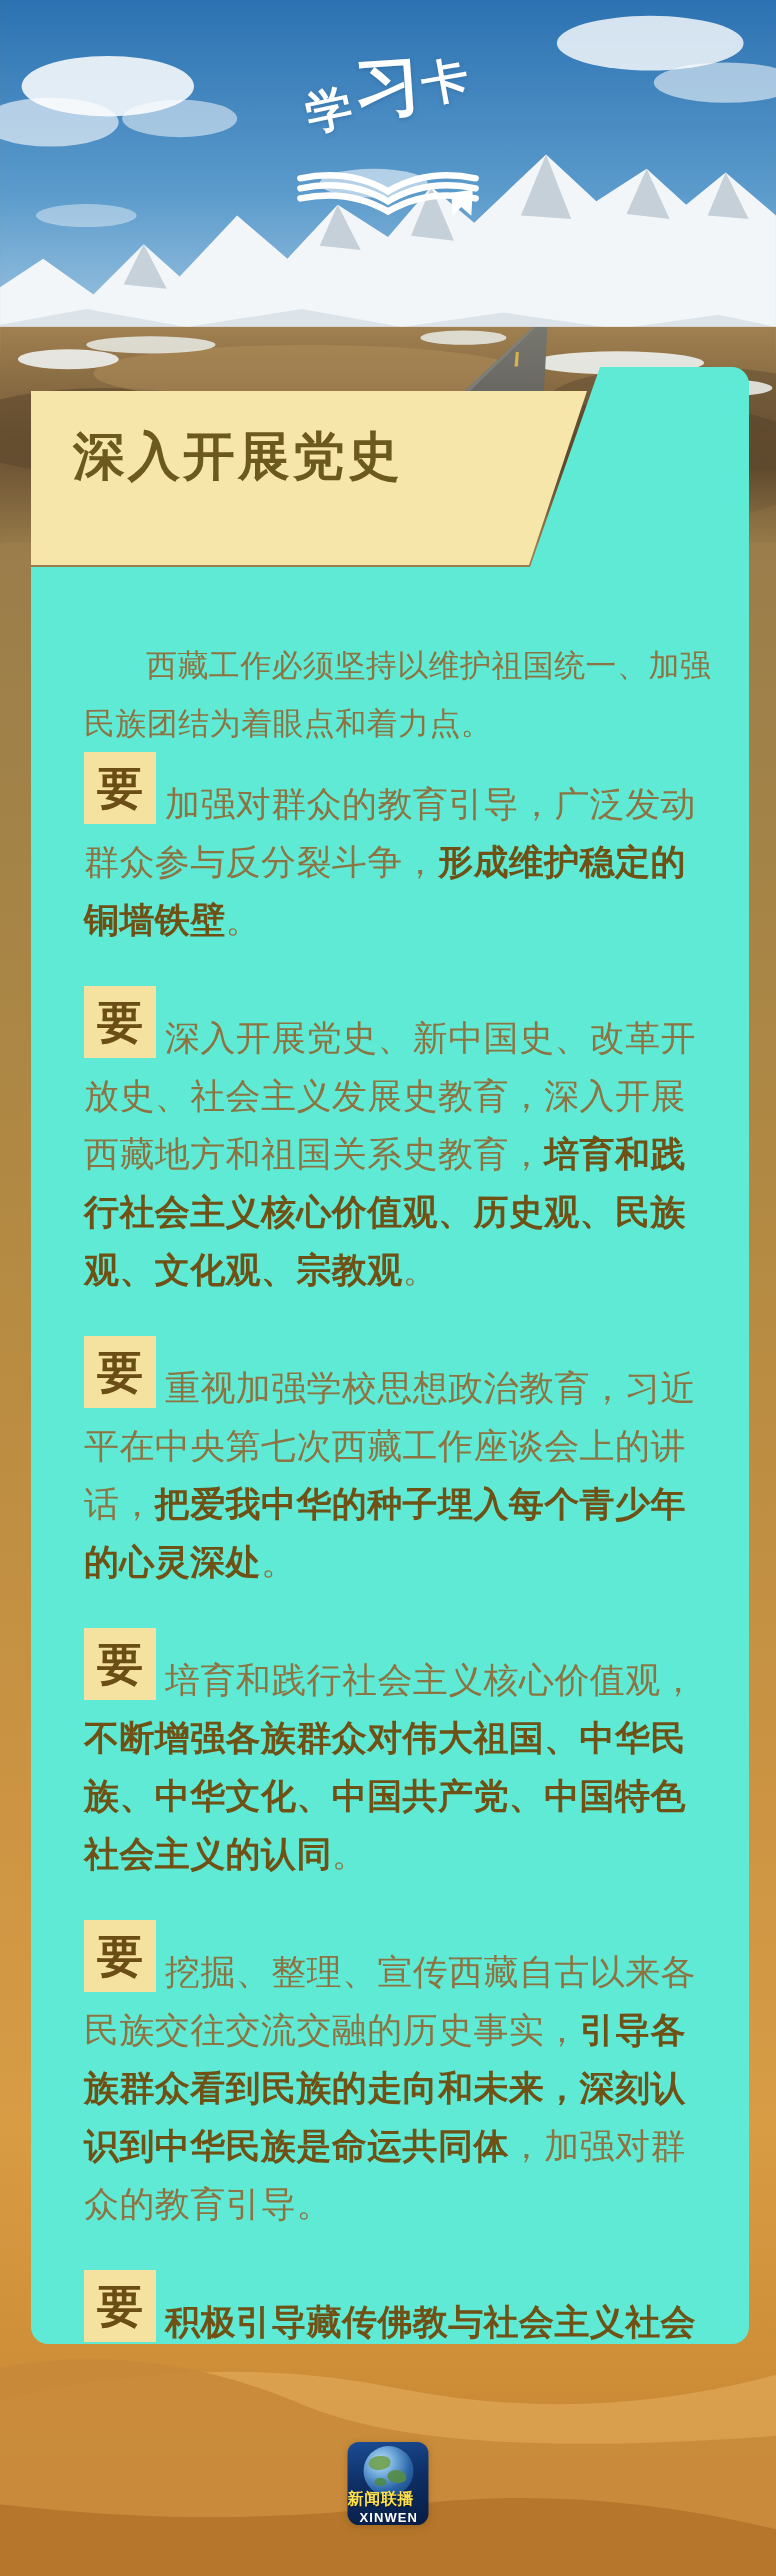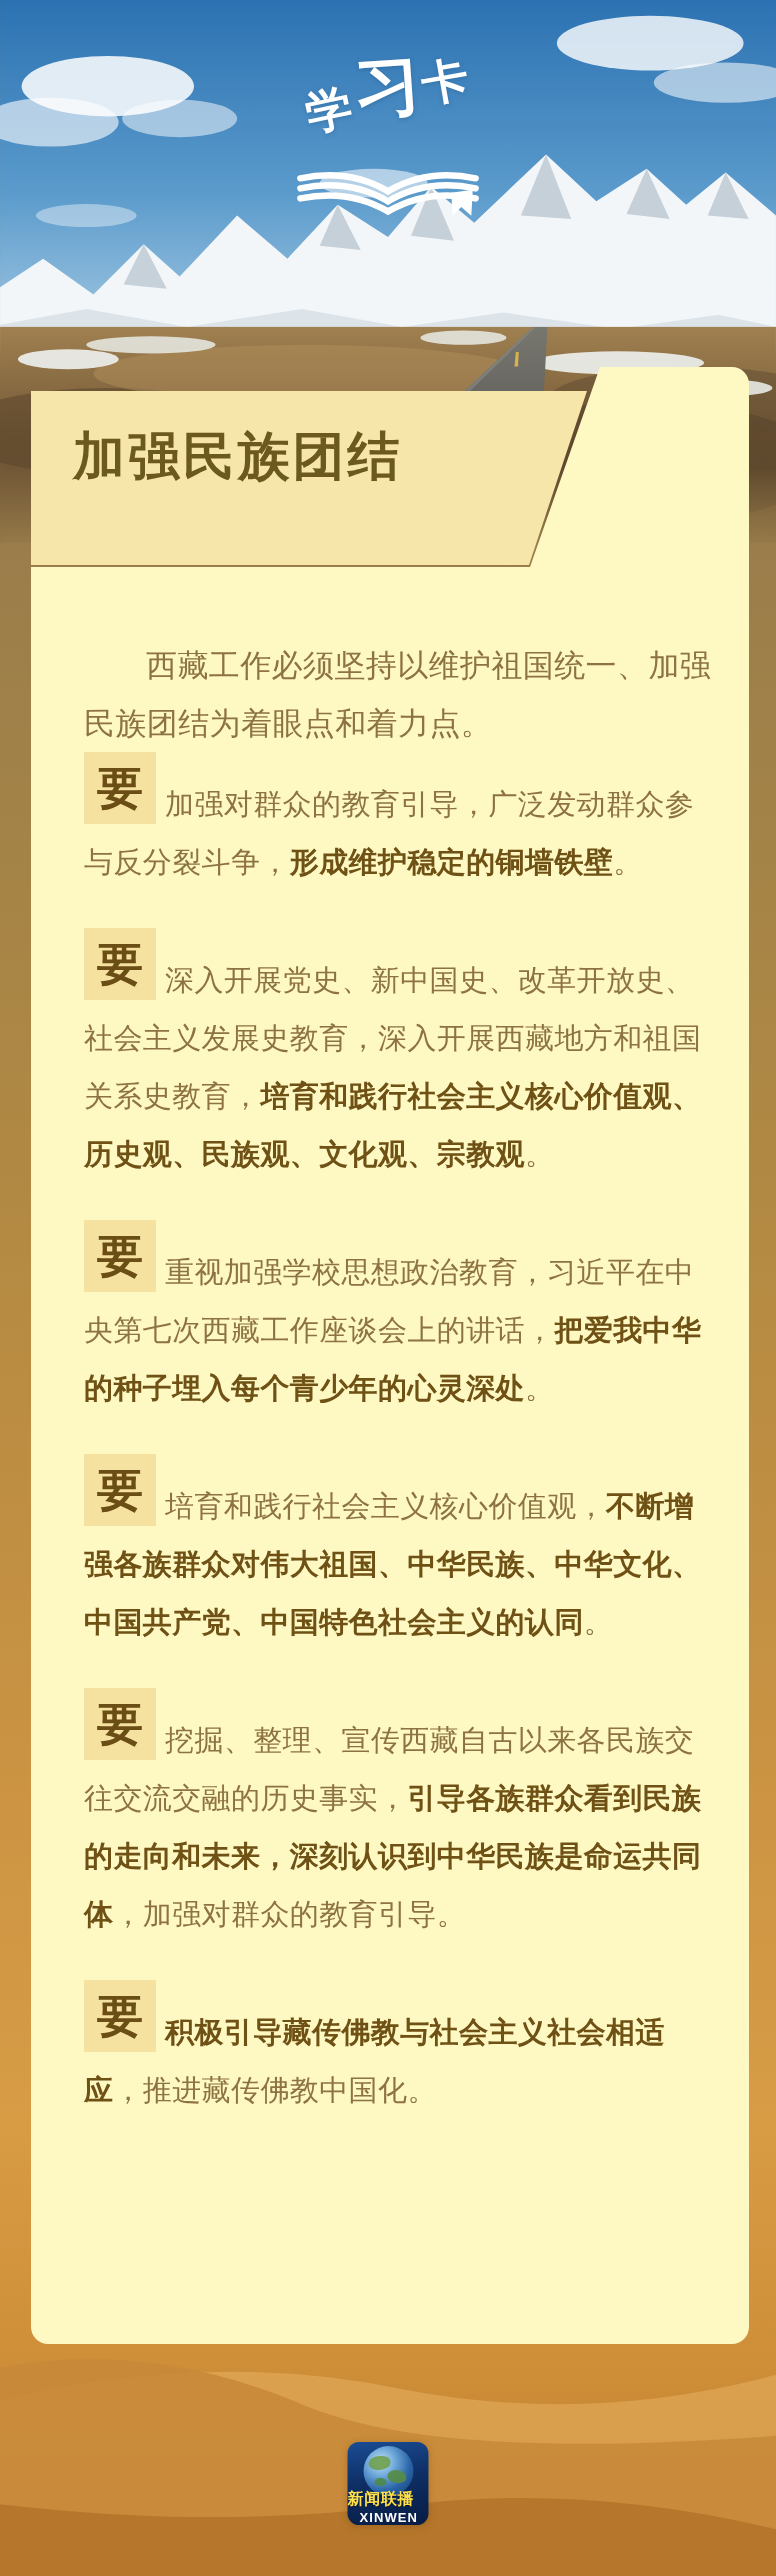--- a/index.html
+++ b/index.html
@@ -28,35 +28,35 @@
   .goldbg{
     position:absolute;left:0;top:543px;width:776px;height:2033px;
     background:linear-gradient(180deg,#9A7D4B 0%,#A38347 14%,#B78B42 38%,
                #CC9443 62%,#D89C45 78%,#CE8E38 90%,#BC7C2C 100%);
   }
   .hills{position:absolute;left:0;bottom:0;}
 
   
   .card{
     position:absolute;left:31px;top:367px;width:718px;height:1977px;
-    background:#fef9c3;border-radius:17px;
+    background:#5eead4;border-radius:17px;
     clip-path:polygon(569px 0,100% 0,100% 100%,0 100%,0 200px,499px 200px);
     box-sizing:border-box;
     padding:270px 35px 0 53px;
     z-index:2;
   }
   .intro{
     margin:0 0 21.6px 0;
     font-size:31px;line-height:58px;letter-spacing:0.4px;
     color:#8E7342;text-indent:2em;
   }
   .sec{position:relative;margin:0 0 60px 0;}
   .sec p{
     margin:0;position:relative;
-    font-size:29px;line-height:58px;letter-spacing:0.4px;
+    font-size:35px;line-height:58px;letter-spacing:0.4px;
     color:#8E7342;text-indent:81px;
   }
   .sec .badge{
     position:absolute;left:0;top:-23px;width:72px;height:72px;
     background:#F6E2A0;color:#6B4E15;
     display:flex;align-items:center;justify-content:center;
     font-size:46px;font-weight:800;line-height:1;
   }
   .sec b{font-weight:800;color:#6F5115;}
   .attribution{
@@ -242,21 +242,21 @@
     </div>
 
     <div class="sec">
       <p><span></span><b>积极引导藏传佛教与社会主义社会相适应</b><span>，推进藏传佛教中国化。</span></p>
       <span class="badge">要</span>
     </div>
 
   </div>
 
   <div class="title-block">
-    <div class="tl">加强民族团结</div>
+    <div class="tl">深入开展党史</div>
   </div>
 
   <div class="footer-logo">
     <div class="globe">
       <span class="landmass lm1"></span>
       <span class="landmass lm2"></span>
       <span class="landmass lm3"></span>
     </div>
     <div class="flogo-cn">新闻联播</div>
     <div class="flogo-en">XINWEN LIANBO</div>

